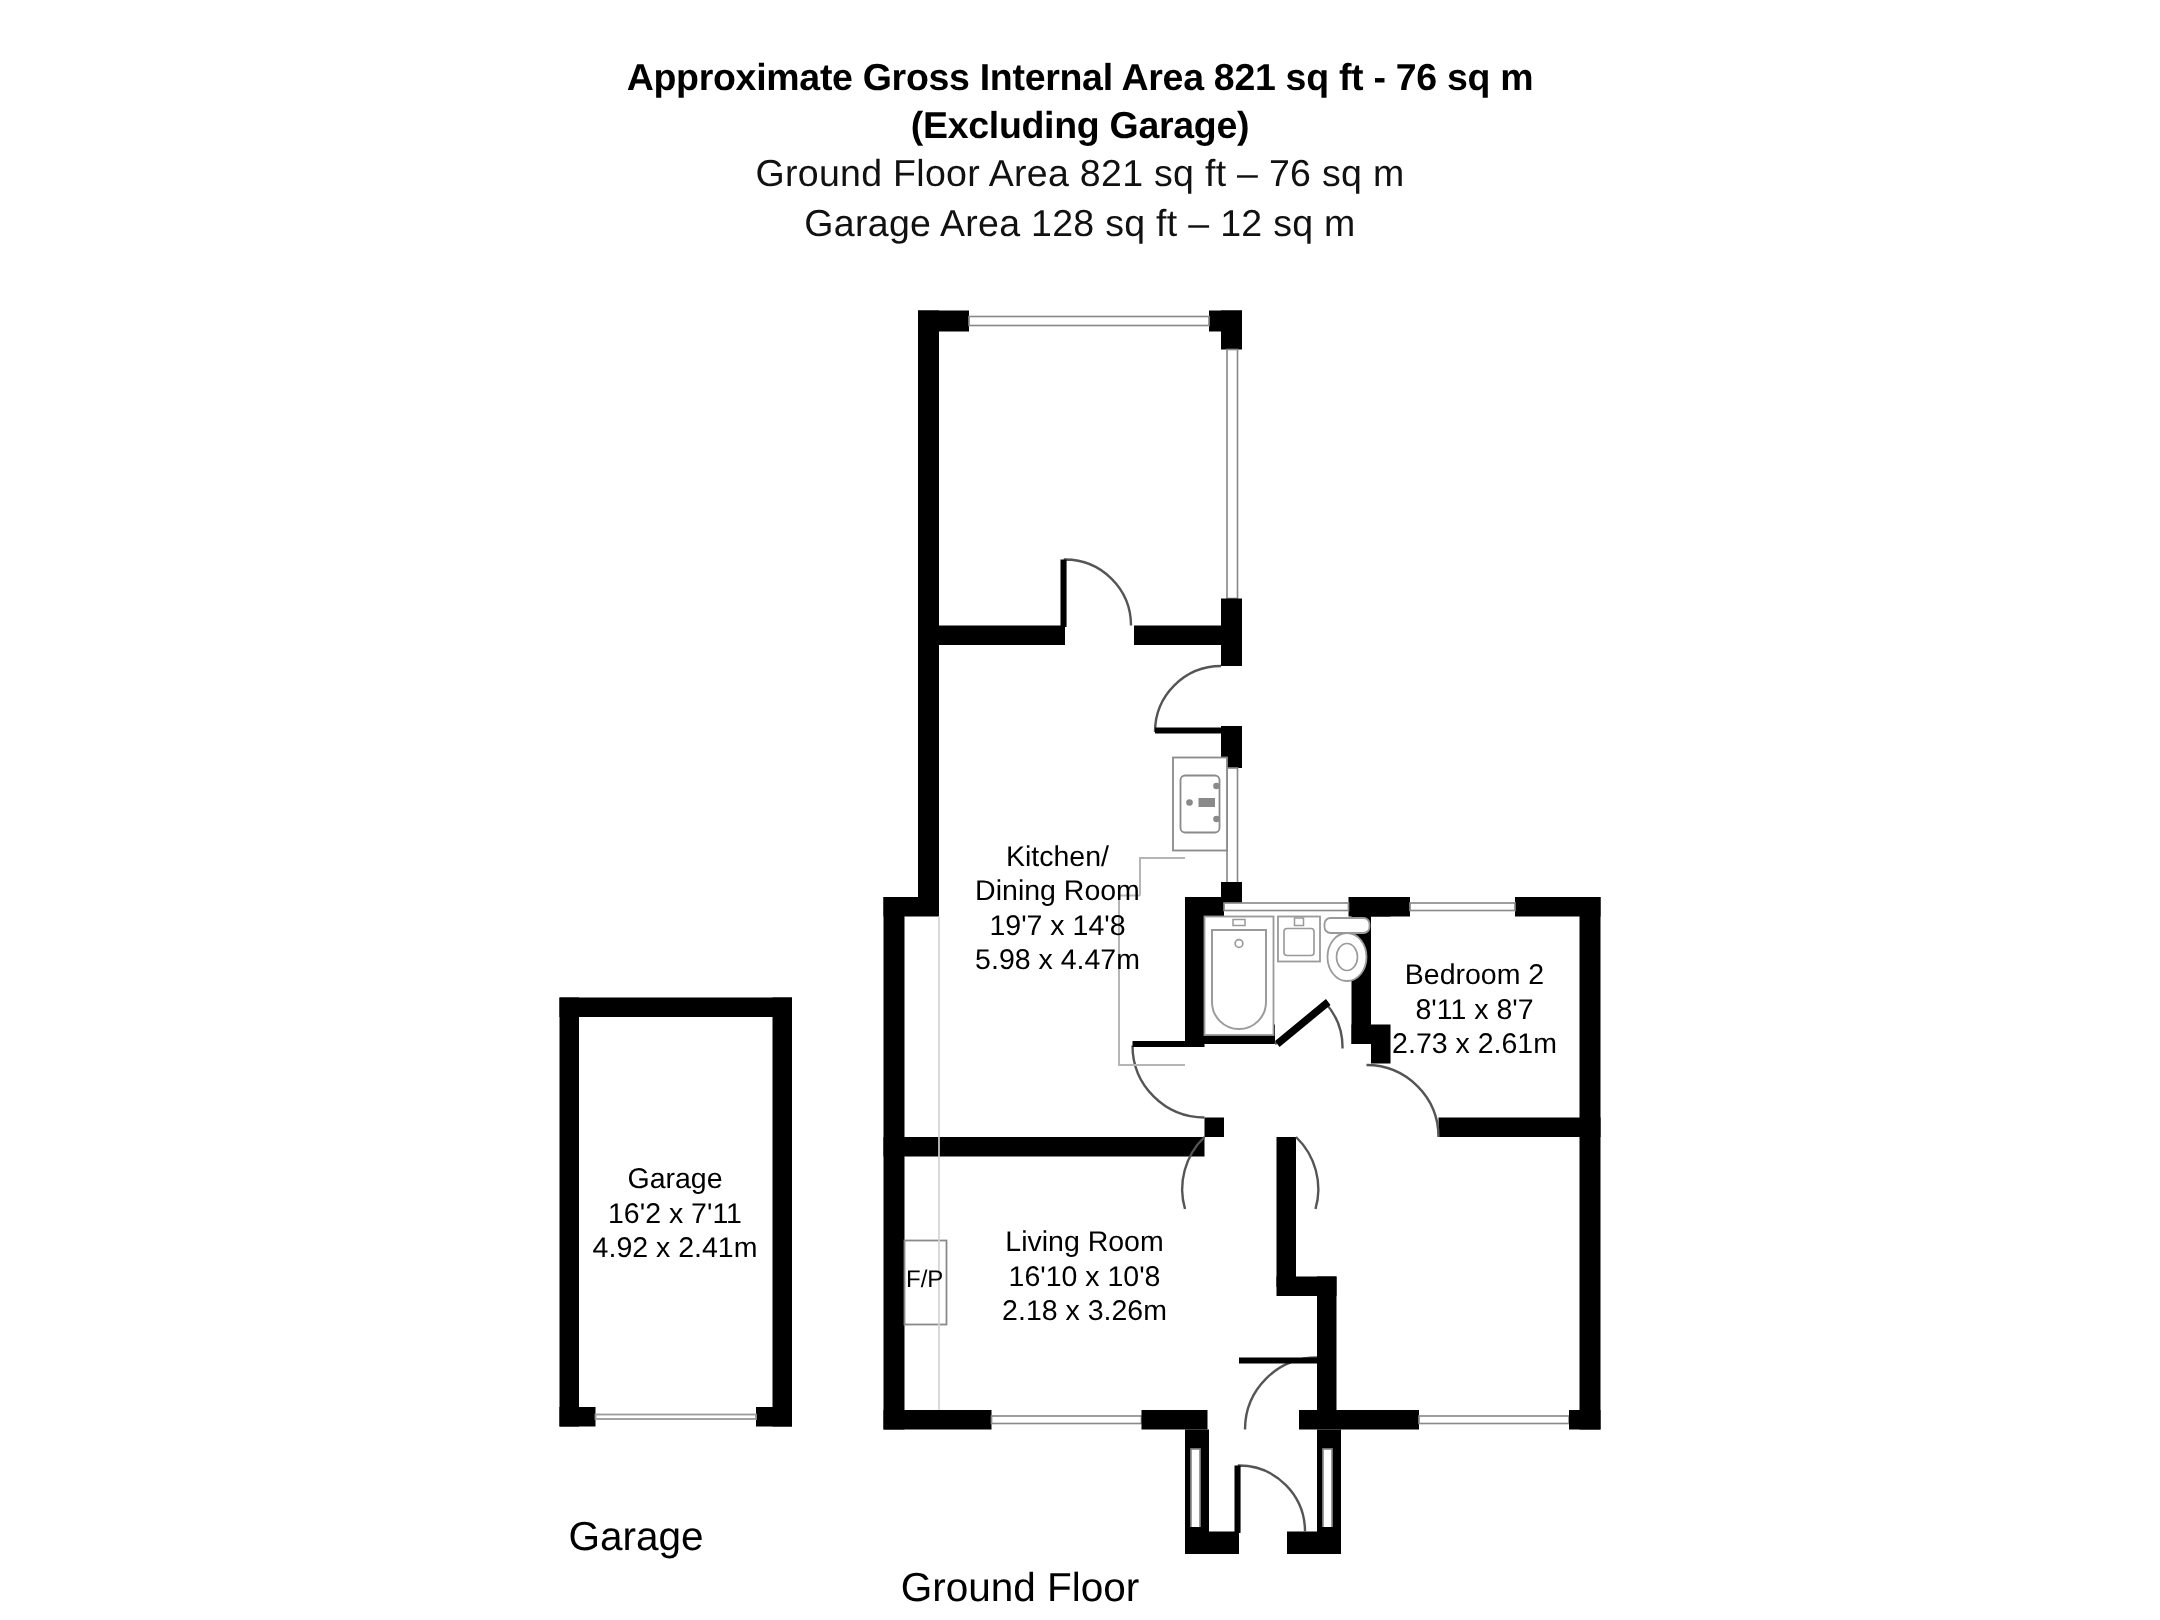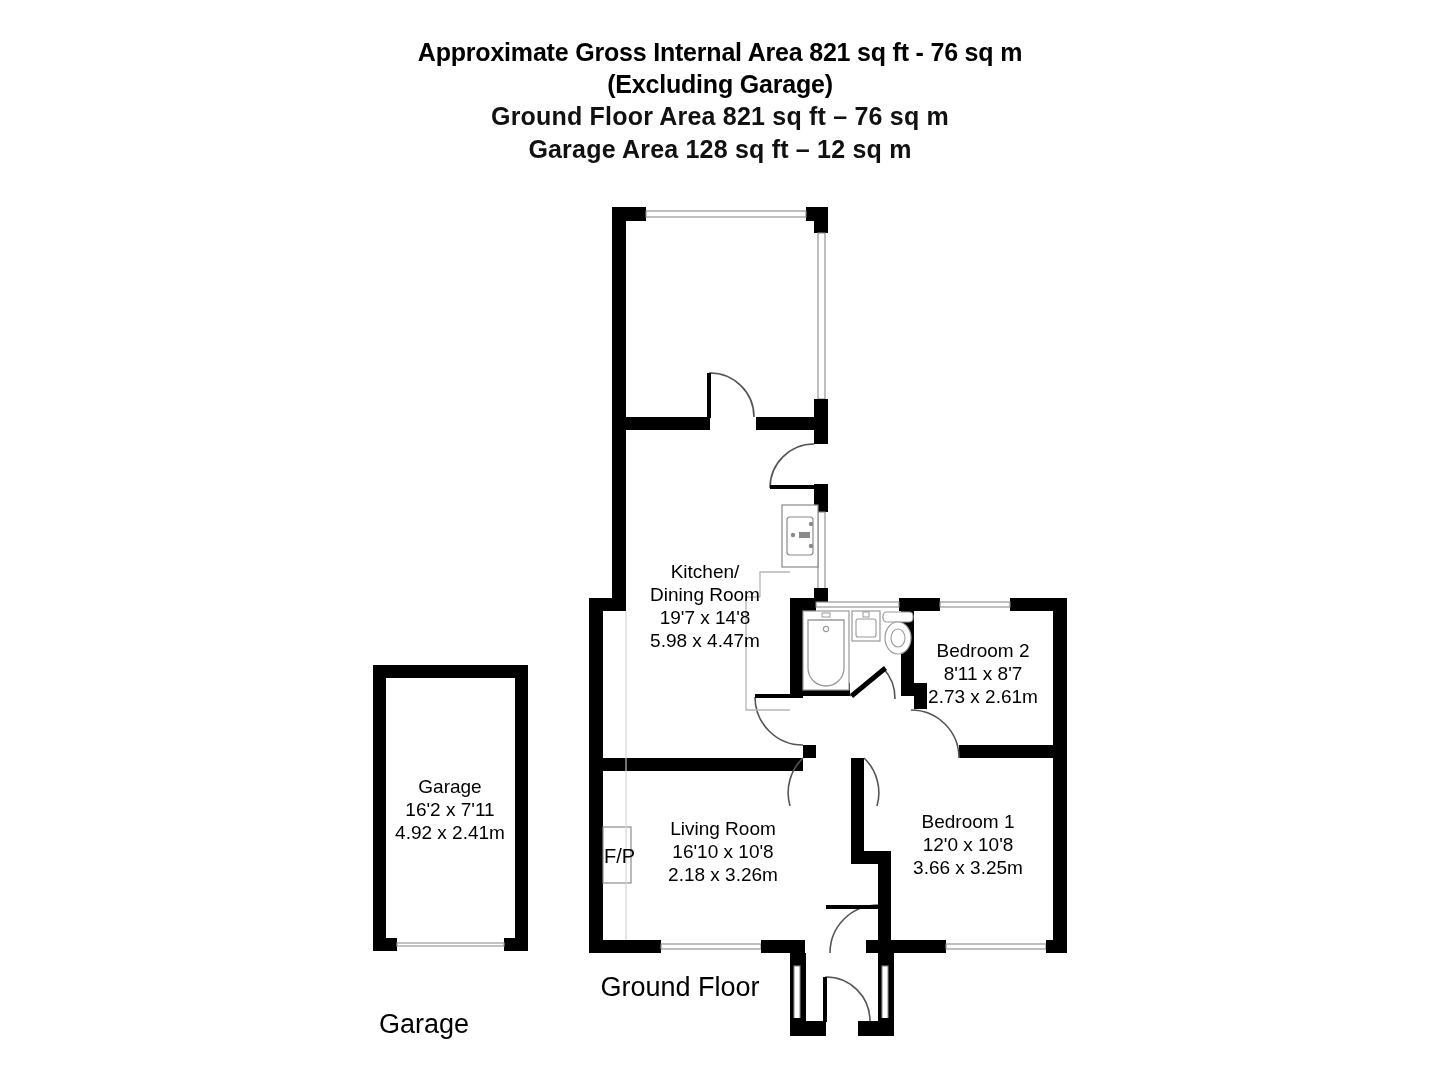--- a/index.html
+++ b/index.html
@@ -24,21 +24,21 @@
     text-align: center;
   }
   .hdr-bold {
     font-weight: bold;
     font-size: 25px;
     color: #000;
     line-height: 32px;
     letter-spacing: -0.2px;
   }
   .hdr-reg {
-    font-weight: bold;
+    font-weight: normal;
     font-size: 25px;
     color: #111;
     line-height: 33px;
     letter-spacing: 0.2px;
   }
   
   #plan {
     position: absolute;
     left: 0;
     top: 0;
@@ -59,21 +59,21 @@
   .floorlbl {
     position: absolute;
     text-align: center;
     color: #000;
     font-size: 27px;
     white-space: nowrap;
     transform: translateX(-50%);
   }
   .fp-lbl {
     position: absolute;
-    font-size: 20px;
+    font-size: 16px;
     color: #000;
     white-space: nowrap;
   }
 </style>
 </head>
 <body>
 
 <div id="page">
 
   <div id="header">
@@ -243,36 +243,31 @@
     <span class="ln">19'7 x 14'8</span>
     <span class="ln">5.98 x 4.47m</span>
   </div>
 
   <div class="lbl" style="left:983px; top:639px;">
     <span class="ln">Bedroom 2</span>
     <span class="ln">8'11 x 8'7</span>
     <span class="ln">2.73 x 2.61m</span>
   </div>
 
-  <div class="lbl" style="left:968px; top:810px;">
-    <span class="ln">Bedroom 1</span>
-    <span class="ln">12'0 x 10'8</span>
-    <span class="ln">3.66 x 3.25m</span>
-  </div>
 
   <div class="lbl" style="left:723px; top:817px;">
     <span class="ln">Living Room</span>
     <span class="ln">16'10 x 10'8</span>
     <span class="ln">2.18 x 3.26m</span>
   </div>
 
   <div class="lbl" style="left:450px; top:775px;">
     <span class="ln">Garage</span>
     <span class="ln">16'2 x 7'11</span>
     <span class="ln">4.92 x 2.41m</span>
   </div>
 
   <div class="fp-lbl" style="left:604px; top:845px;">F/P</div>
 
   <div class="floorlbl" style="left:424px; top:1009px;">Garage</div>
-  <div class="floorlbl" style="left:680px; top:972px;">Ground Floor</div>
+  <div class="floorlbl" style="left:680px; top:1043px;">Ground Floor</div>
 
 </div>
 
 </body></html>

